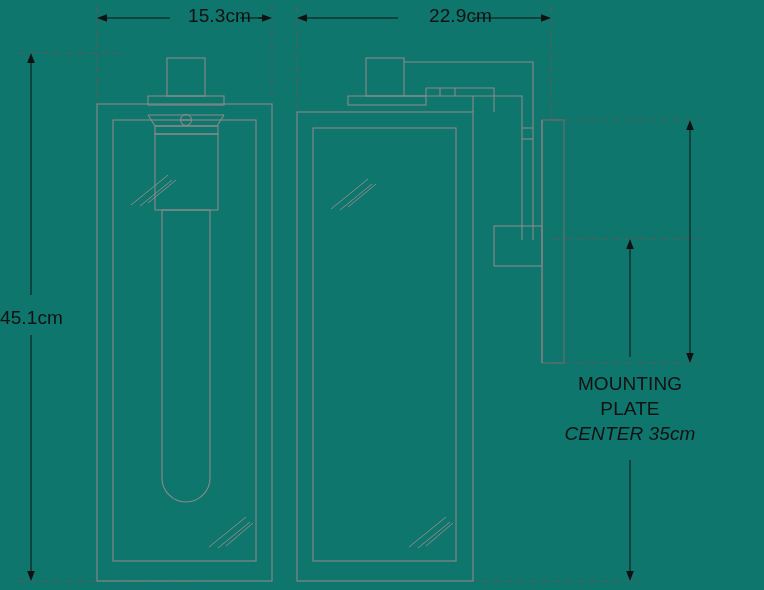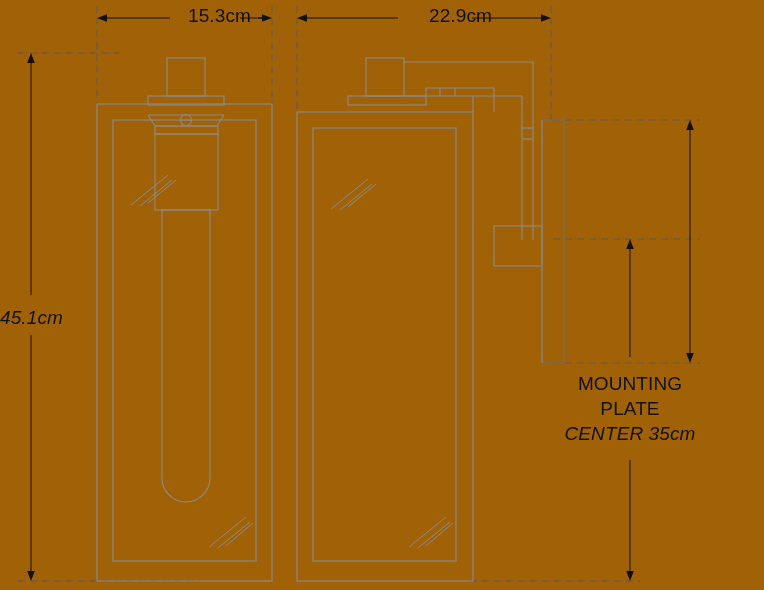--- a/index.html
+++ b/index.html
@@ -7,21 +7,21 @@
     padding: 0;
     background: #ffffff;
   }
   body {
     font-family: "Liberation Sans", sans-serif;
   }
   #stage {
     position: relative;
     width: 764px;
     height: 590px;
-    background: #a16207;
+    background: #0f766e;
     overflow: hidden;
   }
   svg.drawing {
     position: absolute;
     left: 0;
     top: 0;
     width: 764px;
     height: 590px;
     display: block;
   }
@@ -65,21 +65,21 @@
     font-size: 19px;
     color: #111111;
     white-space: nowrap;
     letter-spacing: 0.1px;
   }
   .lbl-center {
     transform: translateX(-50%);
   }
   #lbl-width-left  { left: 188px; top: 5px;  }
   #lbl-width-right { left: 429px; top: 5px;  }
-  #lbl-height-left { left: 0px;   top: 307px; font-style: italic; }
+  #lbl-height-left { left: 0px;   top: 307px; }
   #lbl-plate-size  { left: 612px; top: 176px; }
   #note-line-1     { left: 630px; top: 373px; }
   #note-line-2     { left: 630px; top: 398px; }
   #note-line-3     { left: 630px; top: 423px; font-style: italic; }
 </style>
 </head>
 <body>
 
 <div id="stage">
 

